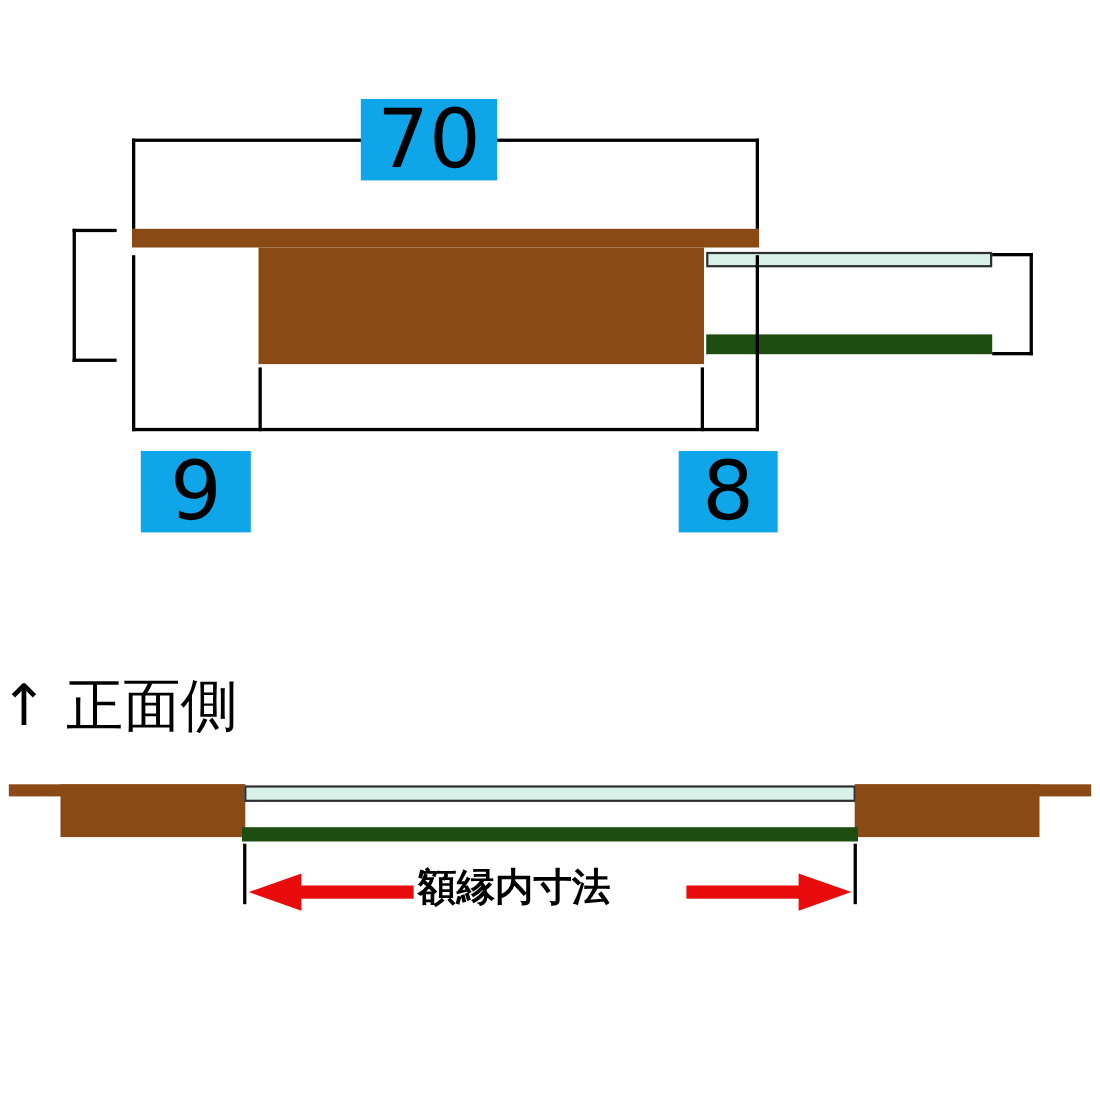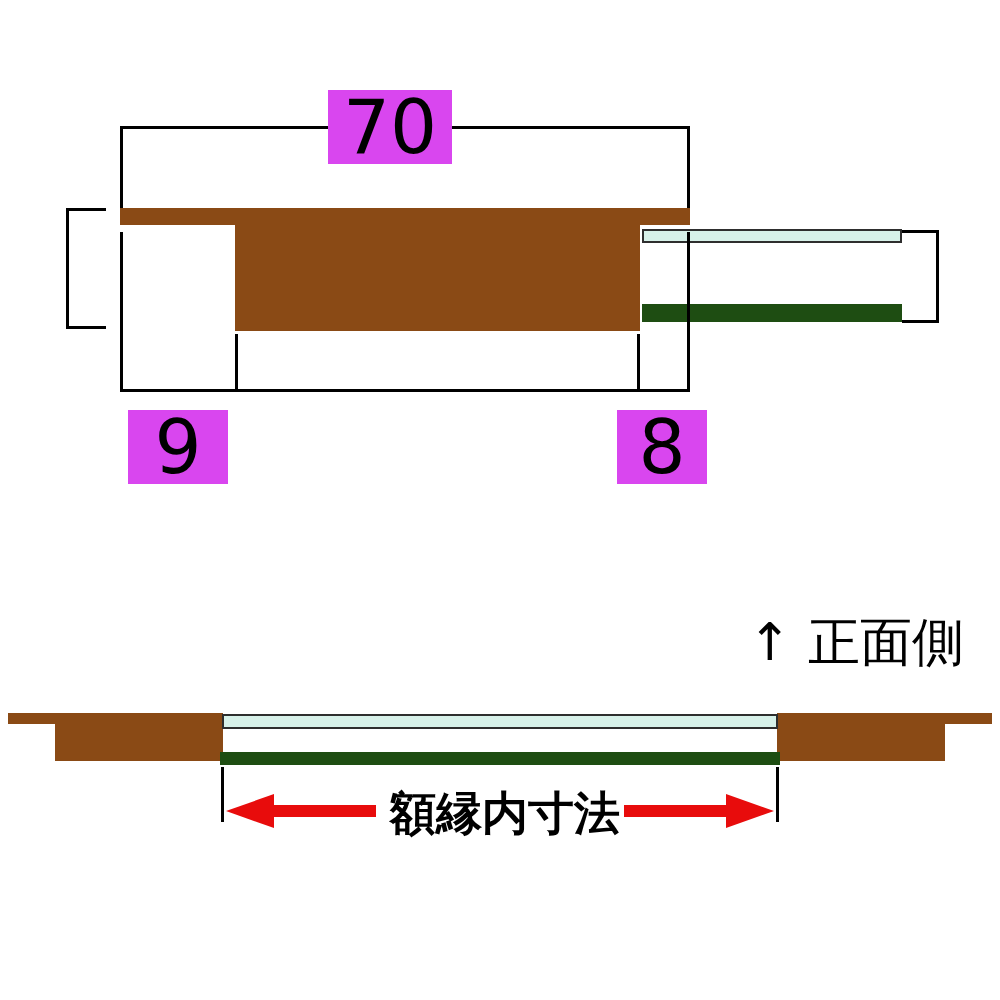--- a/index.html
+++ b/index.html
@@ -12,29 +12,29 @@
     color:#000;
   }
   .shape{position:absolute;z-index:1;}
   .brown{background:#8A4A15;}
   .green{background:#1E4D12;}
   .glass{background:#D7F1E9;border:2px solid #2E2E2E;box-sizing:border-box;}
   .line{position:absolute;background:#000;z-index:2;}
   .num{
     position:absolute;z-index:4;
     font-size:74px;line-height:1.0;
-    text-align:center;background:#d946ef;
+    text-align:center;background:#0ea5e9;
     white-space:nowrap;
   }
   .jp{
     position:absolute;z-index:4;
-    text-align:right;white-space:nowrap;
+    text-align:left;white-space:nowrap;
   }
   .jp-big{font-size:52px;line-height:1.1;}
-  .jp-mid{font-size:46px;font-weight:bold;line-height:1.1;background:#ffffff;}
+  .jp-mid{font-size:35px;font-weight:bold;line-height:1.1;background:#ffffff;}
   .arrow-layer{position:absolute;left:0;top:0;z-index:3;pointer-events:none;}
 </style>
 </head>
 <body>
 
 <div class="canvas">
 
   <div class="line" style="left:120px;top:126px;width:570px;height:3px"></div>
   <div class="line" style="left:120px;top:126px;width:3px;height:82px"></div>
   <div class="line" style="left:687px;top:126px;width:3px;height:82px"></div>

